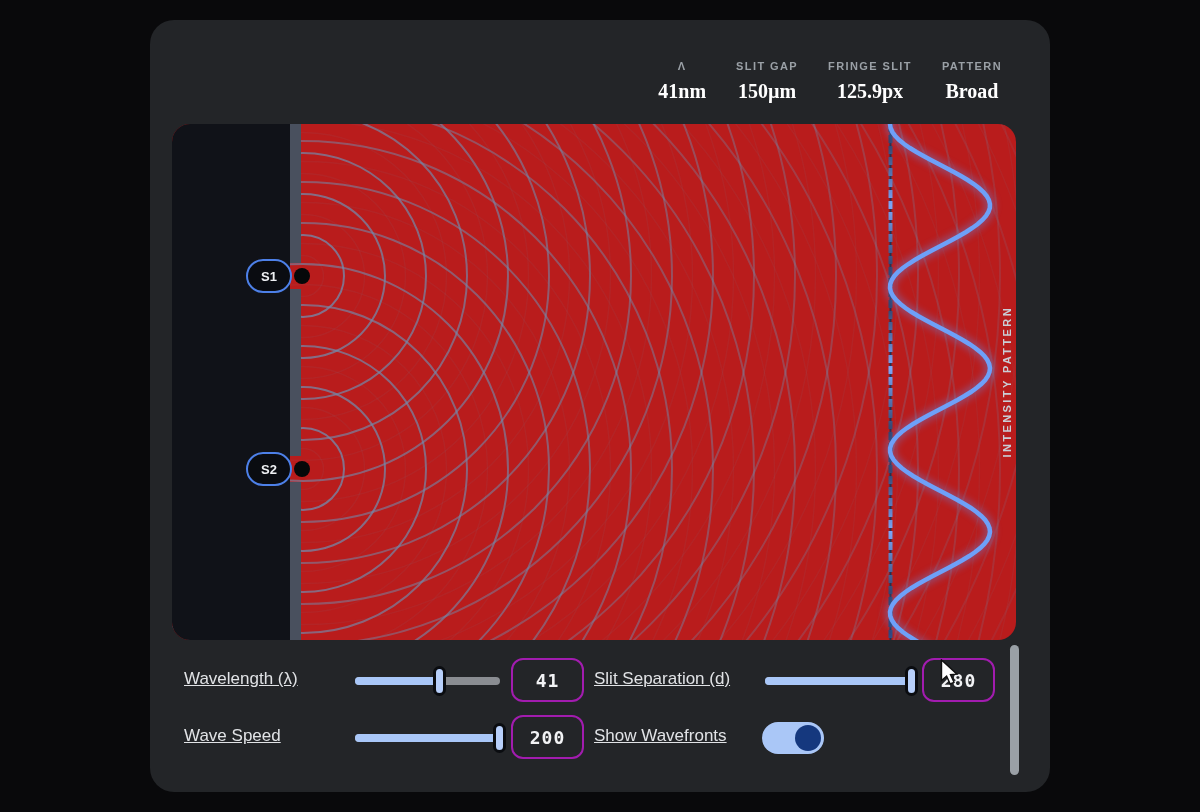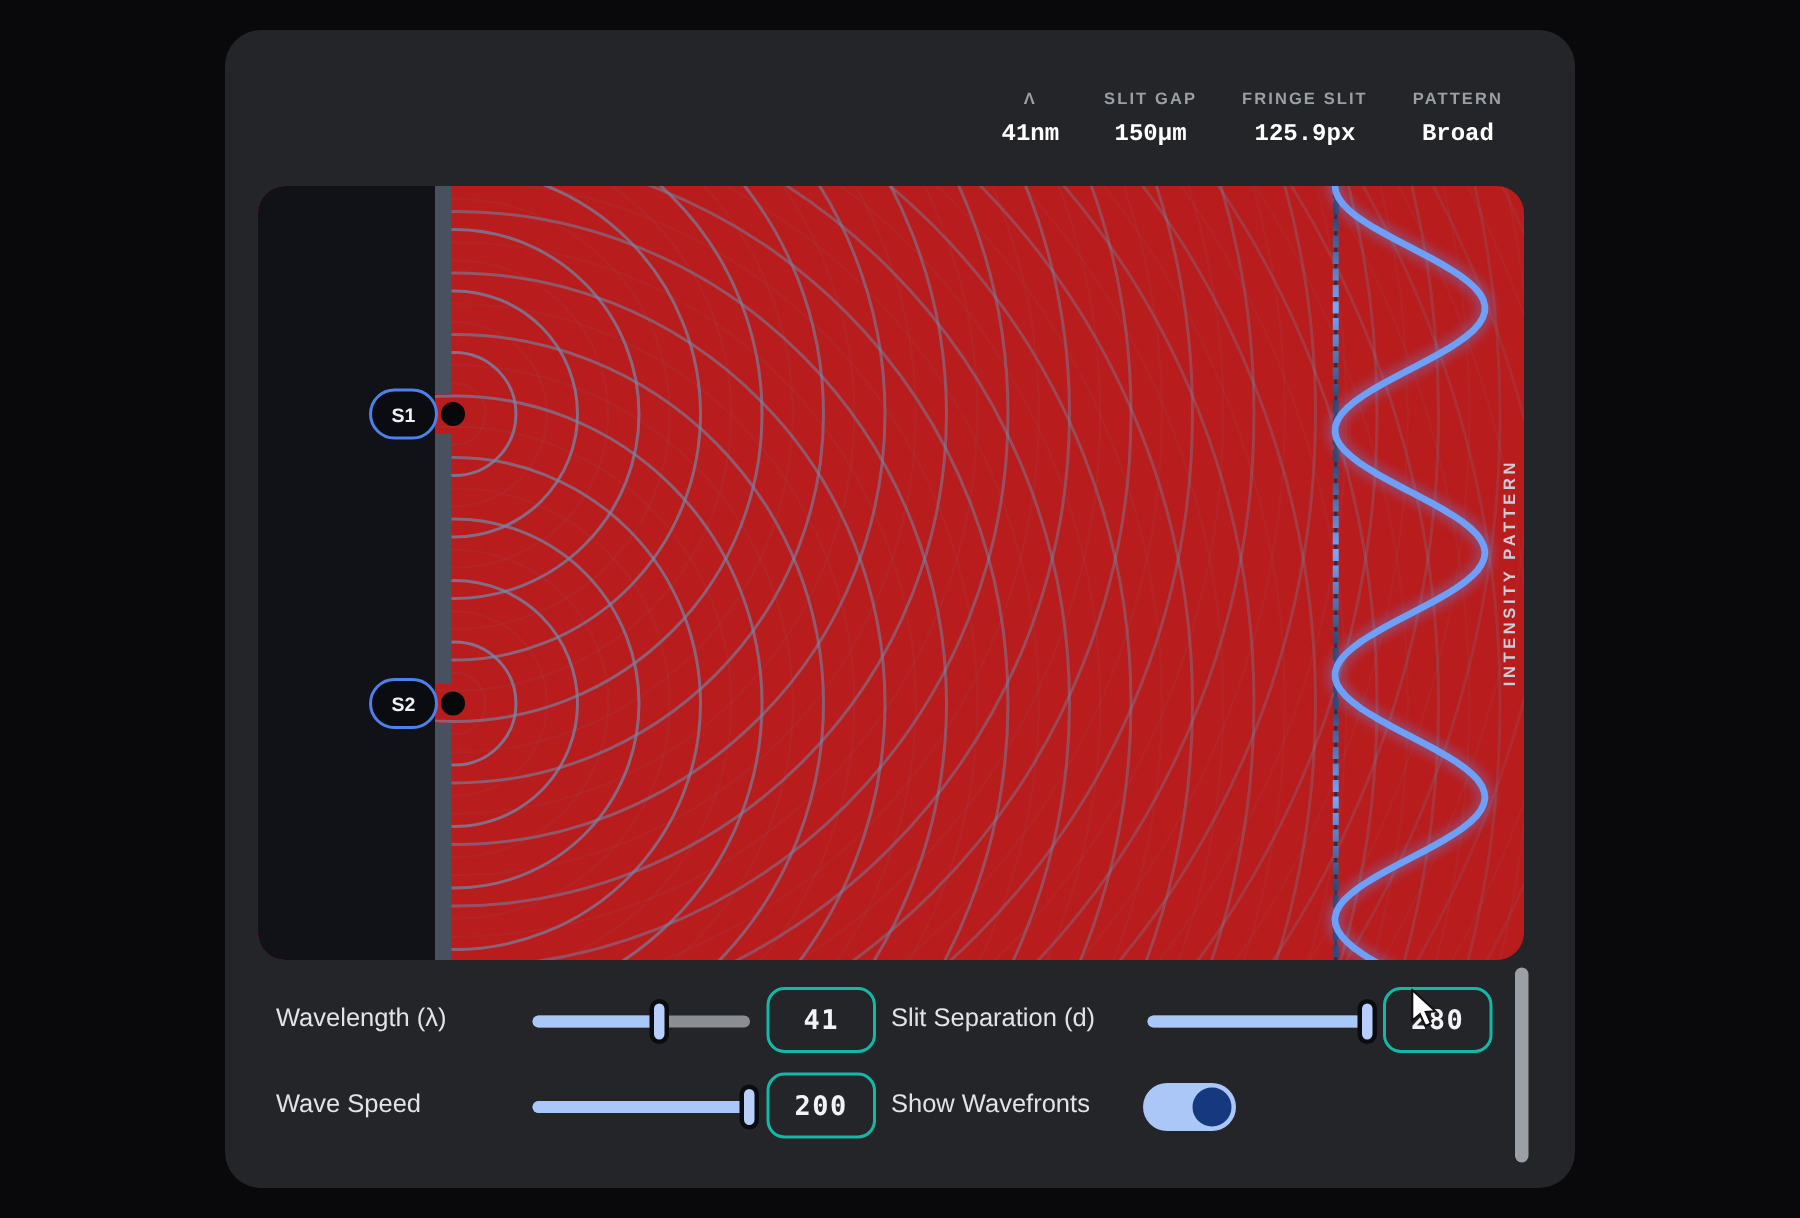--- a/index.html
+++ b/index.html
@@ -7,46 +7,46 @@
               font-family:"Liberation Sans", sans-serif; }
   .card { position:absolute; left:150px; top:20px; width:900px; height:772px;
           background:#232528; border-radius:24px; }
 
   
   .title { position:absolute; left:34px; top:53px; font-size:20px; font-weight:500;
            color:#e8eaed; letter-spacing:.2px; }
   .stats { position:absolute; right:48px; top:40px; display:flex; gap:30px; }
   .stat  { display:flex; flex-direction:column; align-items:center; gap:8px; }
   .stat .lbl { font-size:11px; font-weight:600; color:#9aa0a6; letter-spacing:1.4px; }
-  .stat .val { font-size:16px; font-weight:700; color:#ffffff;
-               font-family:Liberation Mono, monospace; }
+  .stat .val { font-size:20px; font-weight:700; color:#ffffff;
+               font-family:Liberation Serif, serif; }
 
   
   .sim { position:absolute; left:22px; top:104px; width:844px; height:516px;
          background:#b91c1c; border-radius:18px; overflow:hidden; }
   .sim svg { position:absolute; left:0; top:0; }
   .slit-pill { position:absolute; left:74px; width:46px; height:34px; border-radius:17px;
                background:#0a0c11; border:2px solid #4d80e8; display:flex;
                align-items:center; justify-content:center; font-size:13px; font-weight:700;
                color:#eef0f3; z-index:3; }
   .vtext-wrap { position:absolute; right:0; top:50%; height:0; width:18px; z-index:4;
                 display:flex; align-items:center; justify-content:center; }
   .vtext { writing-mode:vertical-rl; transform:rotate(180deg); font-size:11px;
            font-weight:700; letter-spacing:2.4px; color:#c9ced6; white-space:nowrap; }
 
   
-  .ctl-label { position:absolute; font-size:17px; color:#e1e3e6; }
+  .ctl-label { position:absolute; font-size:17px; color:#e1e3e6;text-decoration:underline; }
   .slider { position:absolute; height:30px; width:145px; }
   .slider .track { position:absolute; left:0; right:0; top:11px; height:8px;
                    border-radius:4px; background:#8a8d92; }
   .slider .fill  { position:absolute; left:0; top:11px; height:8px;
                    border-radius:4px; background:#a9c7f8; }
   .slider .thumb { position:absolute; top:0; width:13px; height:30px; border-radius:7px;
                    background:#b7cffa; border:3px solid #0a0c10; }
-  .valbox { position:absolute; width:73px; height:44px; border:2px solid #14b8a6;
+  .valbox { position:absolute; width:73px; height:44px; border:2px solid #a21caf;
             border-radius:12px; display:flex; align-items:center; justify-content:center;
             color:#f2f3f5; font-family:"DejaVu Sans Mono", monospace;
             font-size:18px; font-weight:700; letter-spacing:1px; }
   .toggle { position:absolute; width:62px; height:32px; border-radius:16px;
             background:#aac7f7; }
   .toggle .knob { position:absolute; right:3px; top:3px; width:26px; height:26px;
                   border-radius:50%; background:#15387e; }
   .scrollbar { position:absolute; left:860px; top:625px; width:9px; height:130px;
                border-radius:5px; background:#9aa0a6; }
   .cursor { position:absolute; left:790px; top:639px; z-index:9; }

